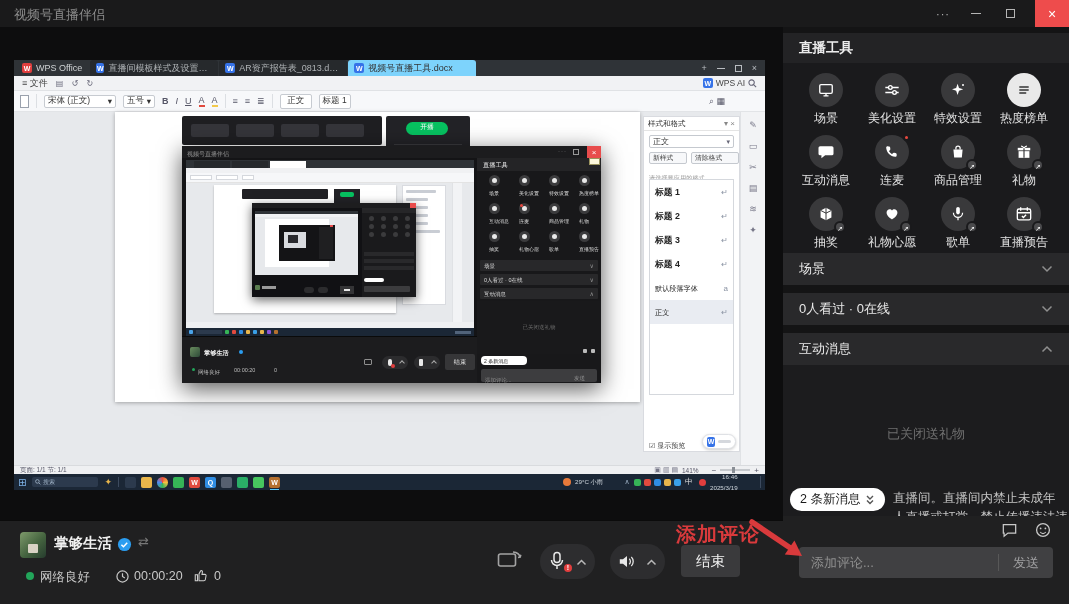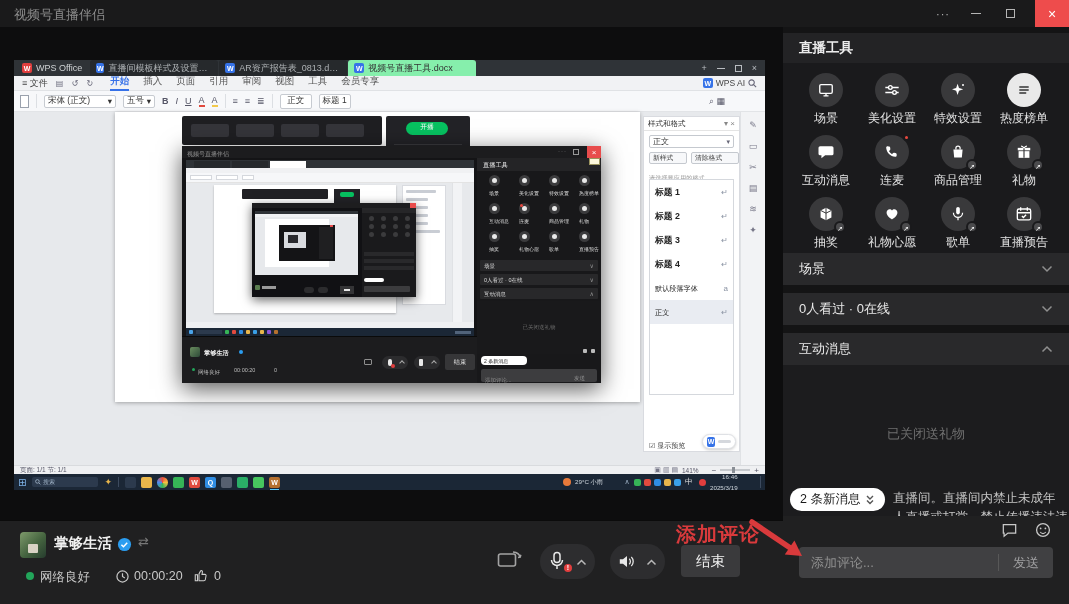--- a/index.html
+++ b/index.html
@@ -22,21 +22,21 @@
   #tb-tip{position:absolute;left:1056px;top:33px;width:13px;height:22px;background:#fdf8dc;border:1px solid #9b945f;color:#333;font-size:12px;line-height:20px;padding-left:2px;overflow:hidden;}
 
   
   #preview{position:absolute;left:14px;top:60px;width:751px;height:430px;background:#23262a;overflow:hidden;}
   #tabstrip{position:absolute;left:0;top:0;width:751px;height:16px;background:#2f3337;display:flex;align-items:stretch;}
   .ts-home{display:flex;align-items:center;gap:4px;padding:0 8px;color:#cfd2d4;font-size:9px;}
   .wchip{display:inline-flex;width:10px;height:10px;border-radius:2px;background:#e03e3e;color:#fff;font-size:7px;font-weight:bold;align-items:center;justify-content:center;}
   .wchip.blue{background:#3673e8;}
   .ts-tab{display:flex;align-items:center;gap:4px;width:128px;margin-right:1px;padding:0 6px;background:#26292c;color:#aeb2b5;font-size:9px;border-radius:3px 3px 0 0;overflow:hidden;}
   .ts-tab .lbl{white-space:nowrap;overflow:hidden;text-overflow:ellipsis;}
-  .ts-tab.active{background:#86efac;color:#333;}
+  .ts-tab.active{background:#7dd3fc;color:#333;}
   .ts-right{margin-left:auto;display:flex;align-items:center;gap:10px;padding:0 8px;color:#b9bdc1;font-size:9px;}
   .ts-right .mx{display:inline-block;width:7px;height:7px;border:1px solid #b9bdc1;}
   .ts-right .mn{display:inline-block;width:8px;height:0;border-top:1px solid #b9bdc1;}
 
   #menurow{position:absolute;left:0;top:16px;width:751px;height:15px;background:#f1f2f4;border-bottom:1px solid #e0e2e5;display:flex;align-items:center;padding:0 8px;gap:8px;}
   #menurow .file{font-size:9px;color:#444;}
   #menurow .qg{font-size:8px;color:#667;letter-spacing:3px;}
   #ribbontabs{display:flex;gap:14px;margin-left:6px;}
   #ribbontabs span{font-size:9.5px;color:#555;}
   #ribbontabs span.active{color:#3671e8;font-weight:bold;border-bottom:2px solid #3671e8;padding-bottom:1px;}
@@ -258,30 +258,20 @@
         <span>+</span>
         <span class="mn"></span>
         <span class="mx"></span>
         <span>×</span>
       </div>
     </div>
 
     <div id="menurow">
       <span class="file">≡ <span>文件</span></span>
       <span class="qg">▤ ↺ ↻</span>
-      <div id="ribbontabs">
-          <span class="active">开始</span>
-          <span>插入</span>
-          <span>页面</span>
-          <span>引用</span>
-          <span>审阅</span>
-          <span>视图</span>
-          <span>工具</span>
-          <span>会员专享</span>
-        </div>
       <div class="ai-chip">
         <span class="wchip blue">W</span>
         <span>WPS AI</span>
         <svg width="9" height="9" viewBox="0 0 10 10">
             <circle cx="4" cy="4" r="3" fill="none" stroke="#667" stroke-width="1.2"></circle>
             <path d="M6.5 6.5L9 9" stroke="#667" stroke-width="1.2"></path>
           </svg>
       </div>
     </div>
 

